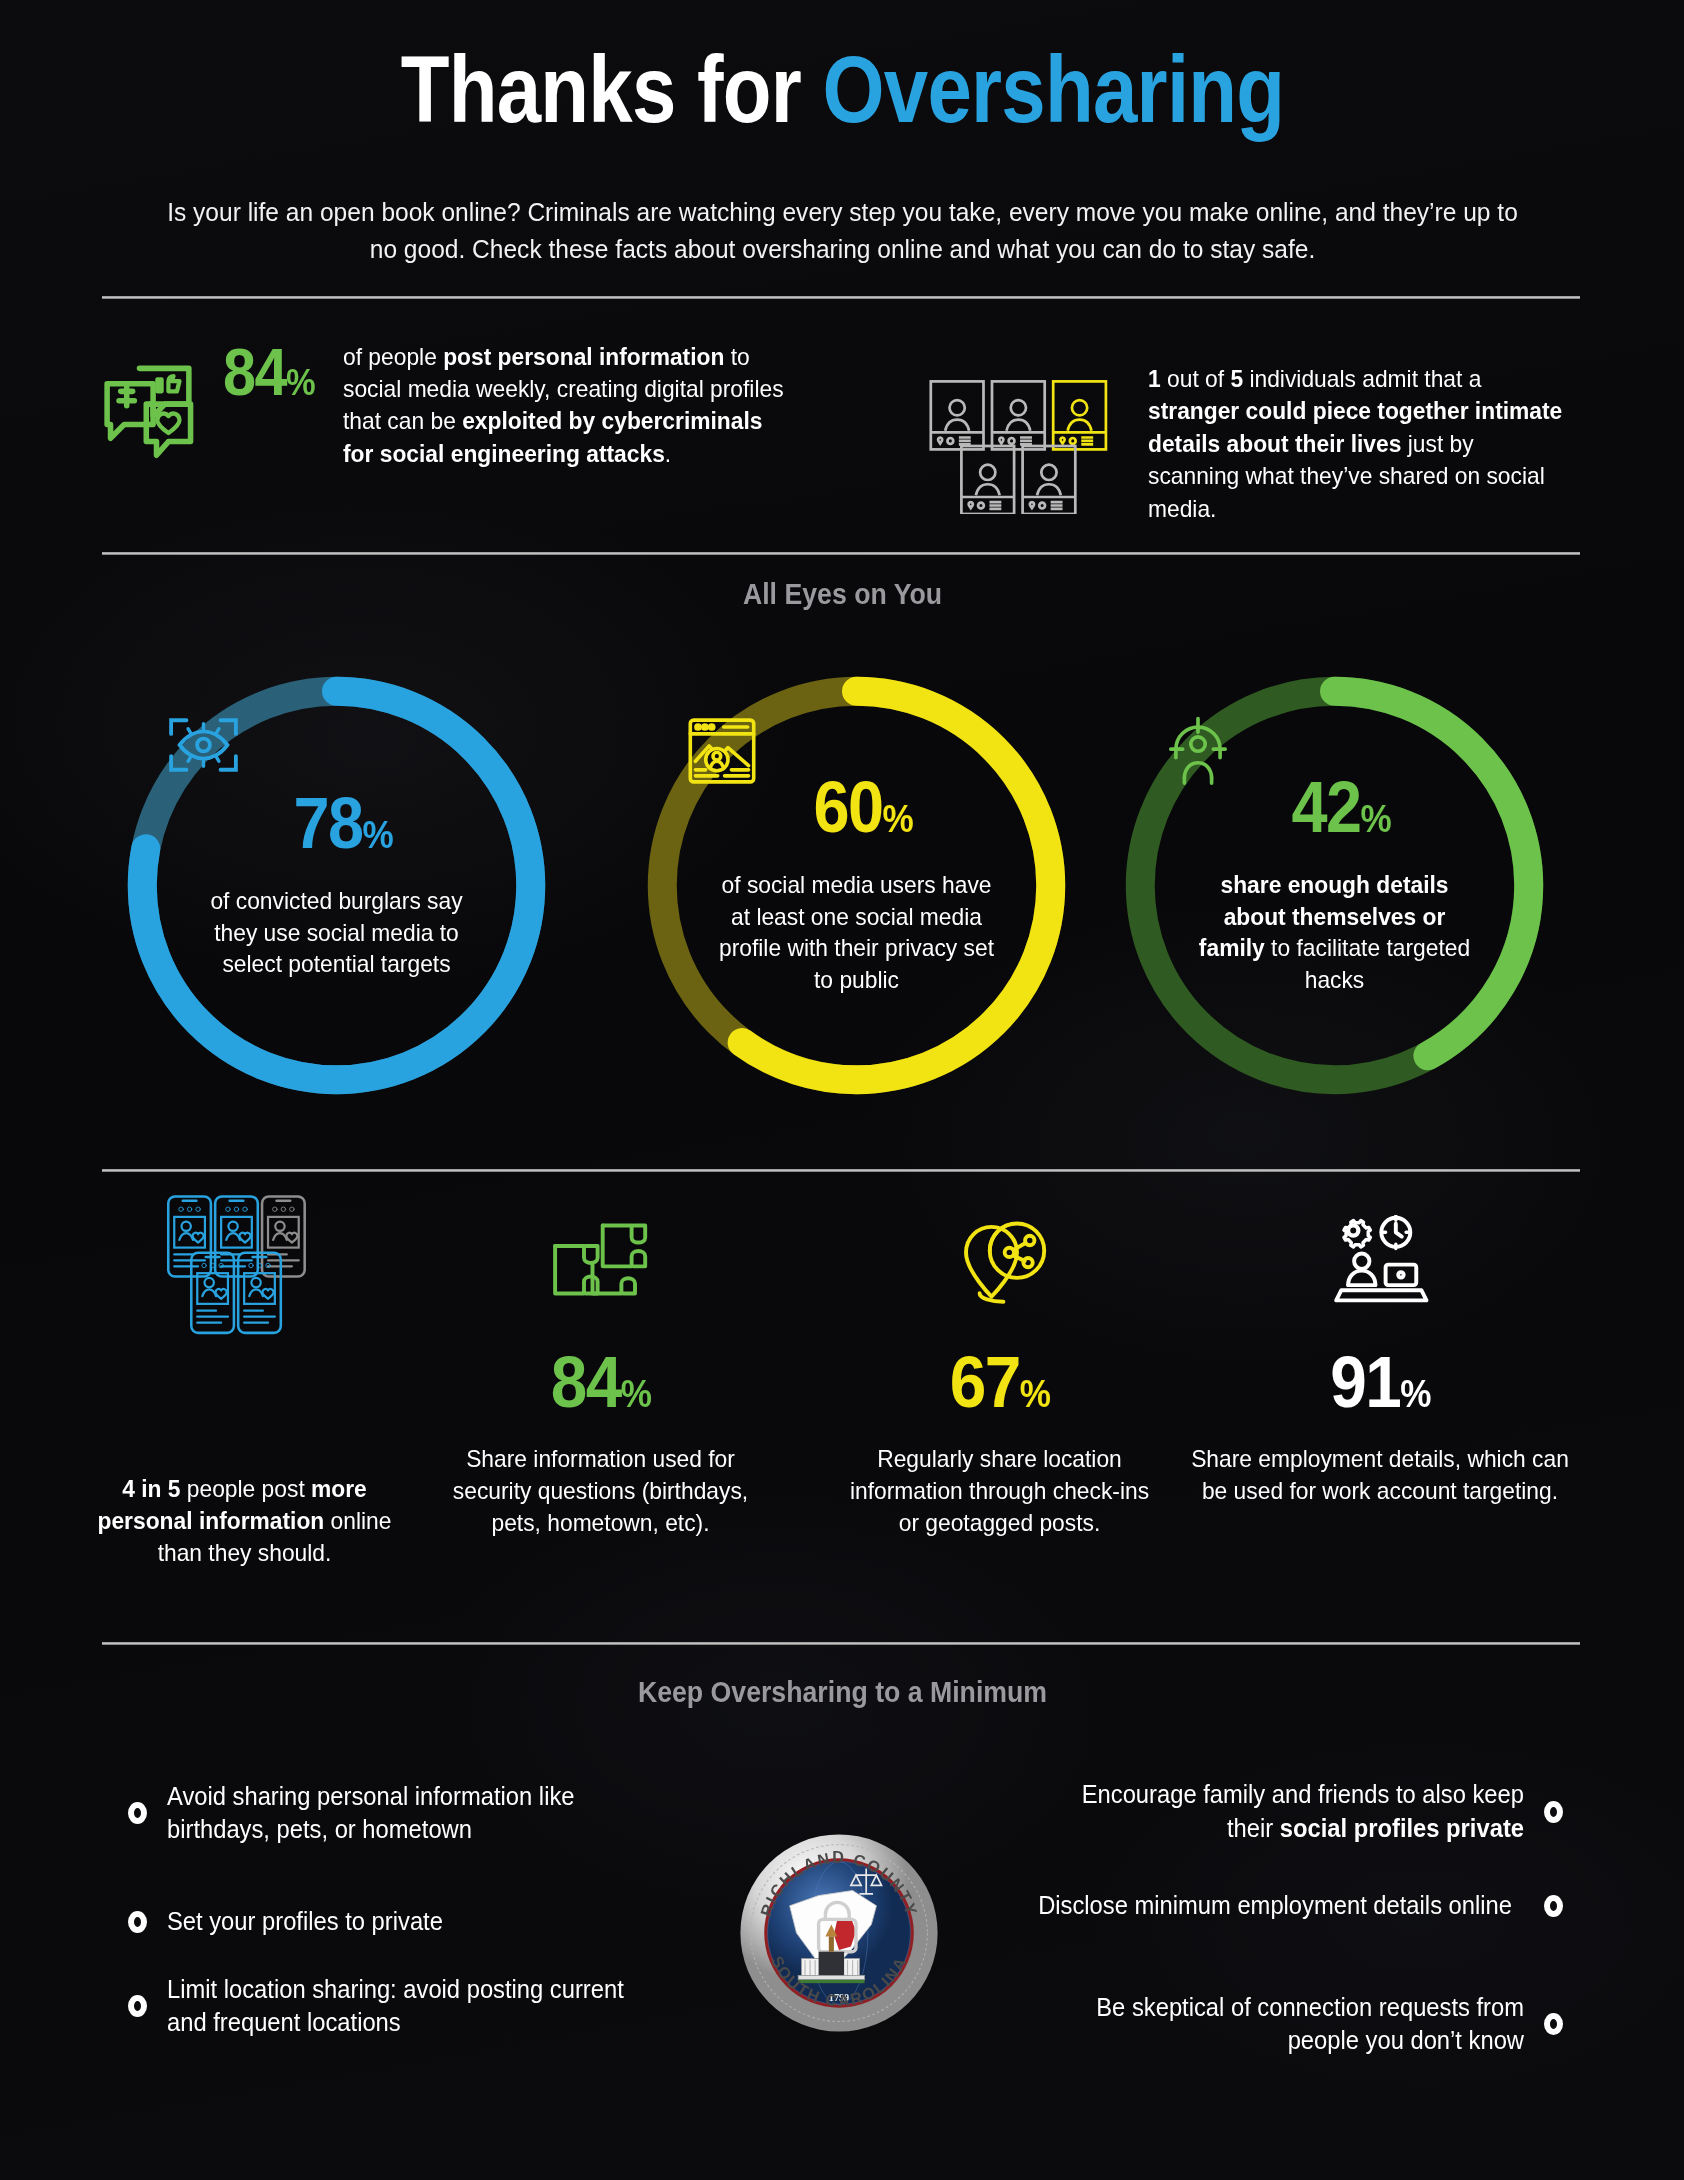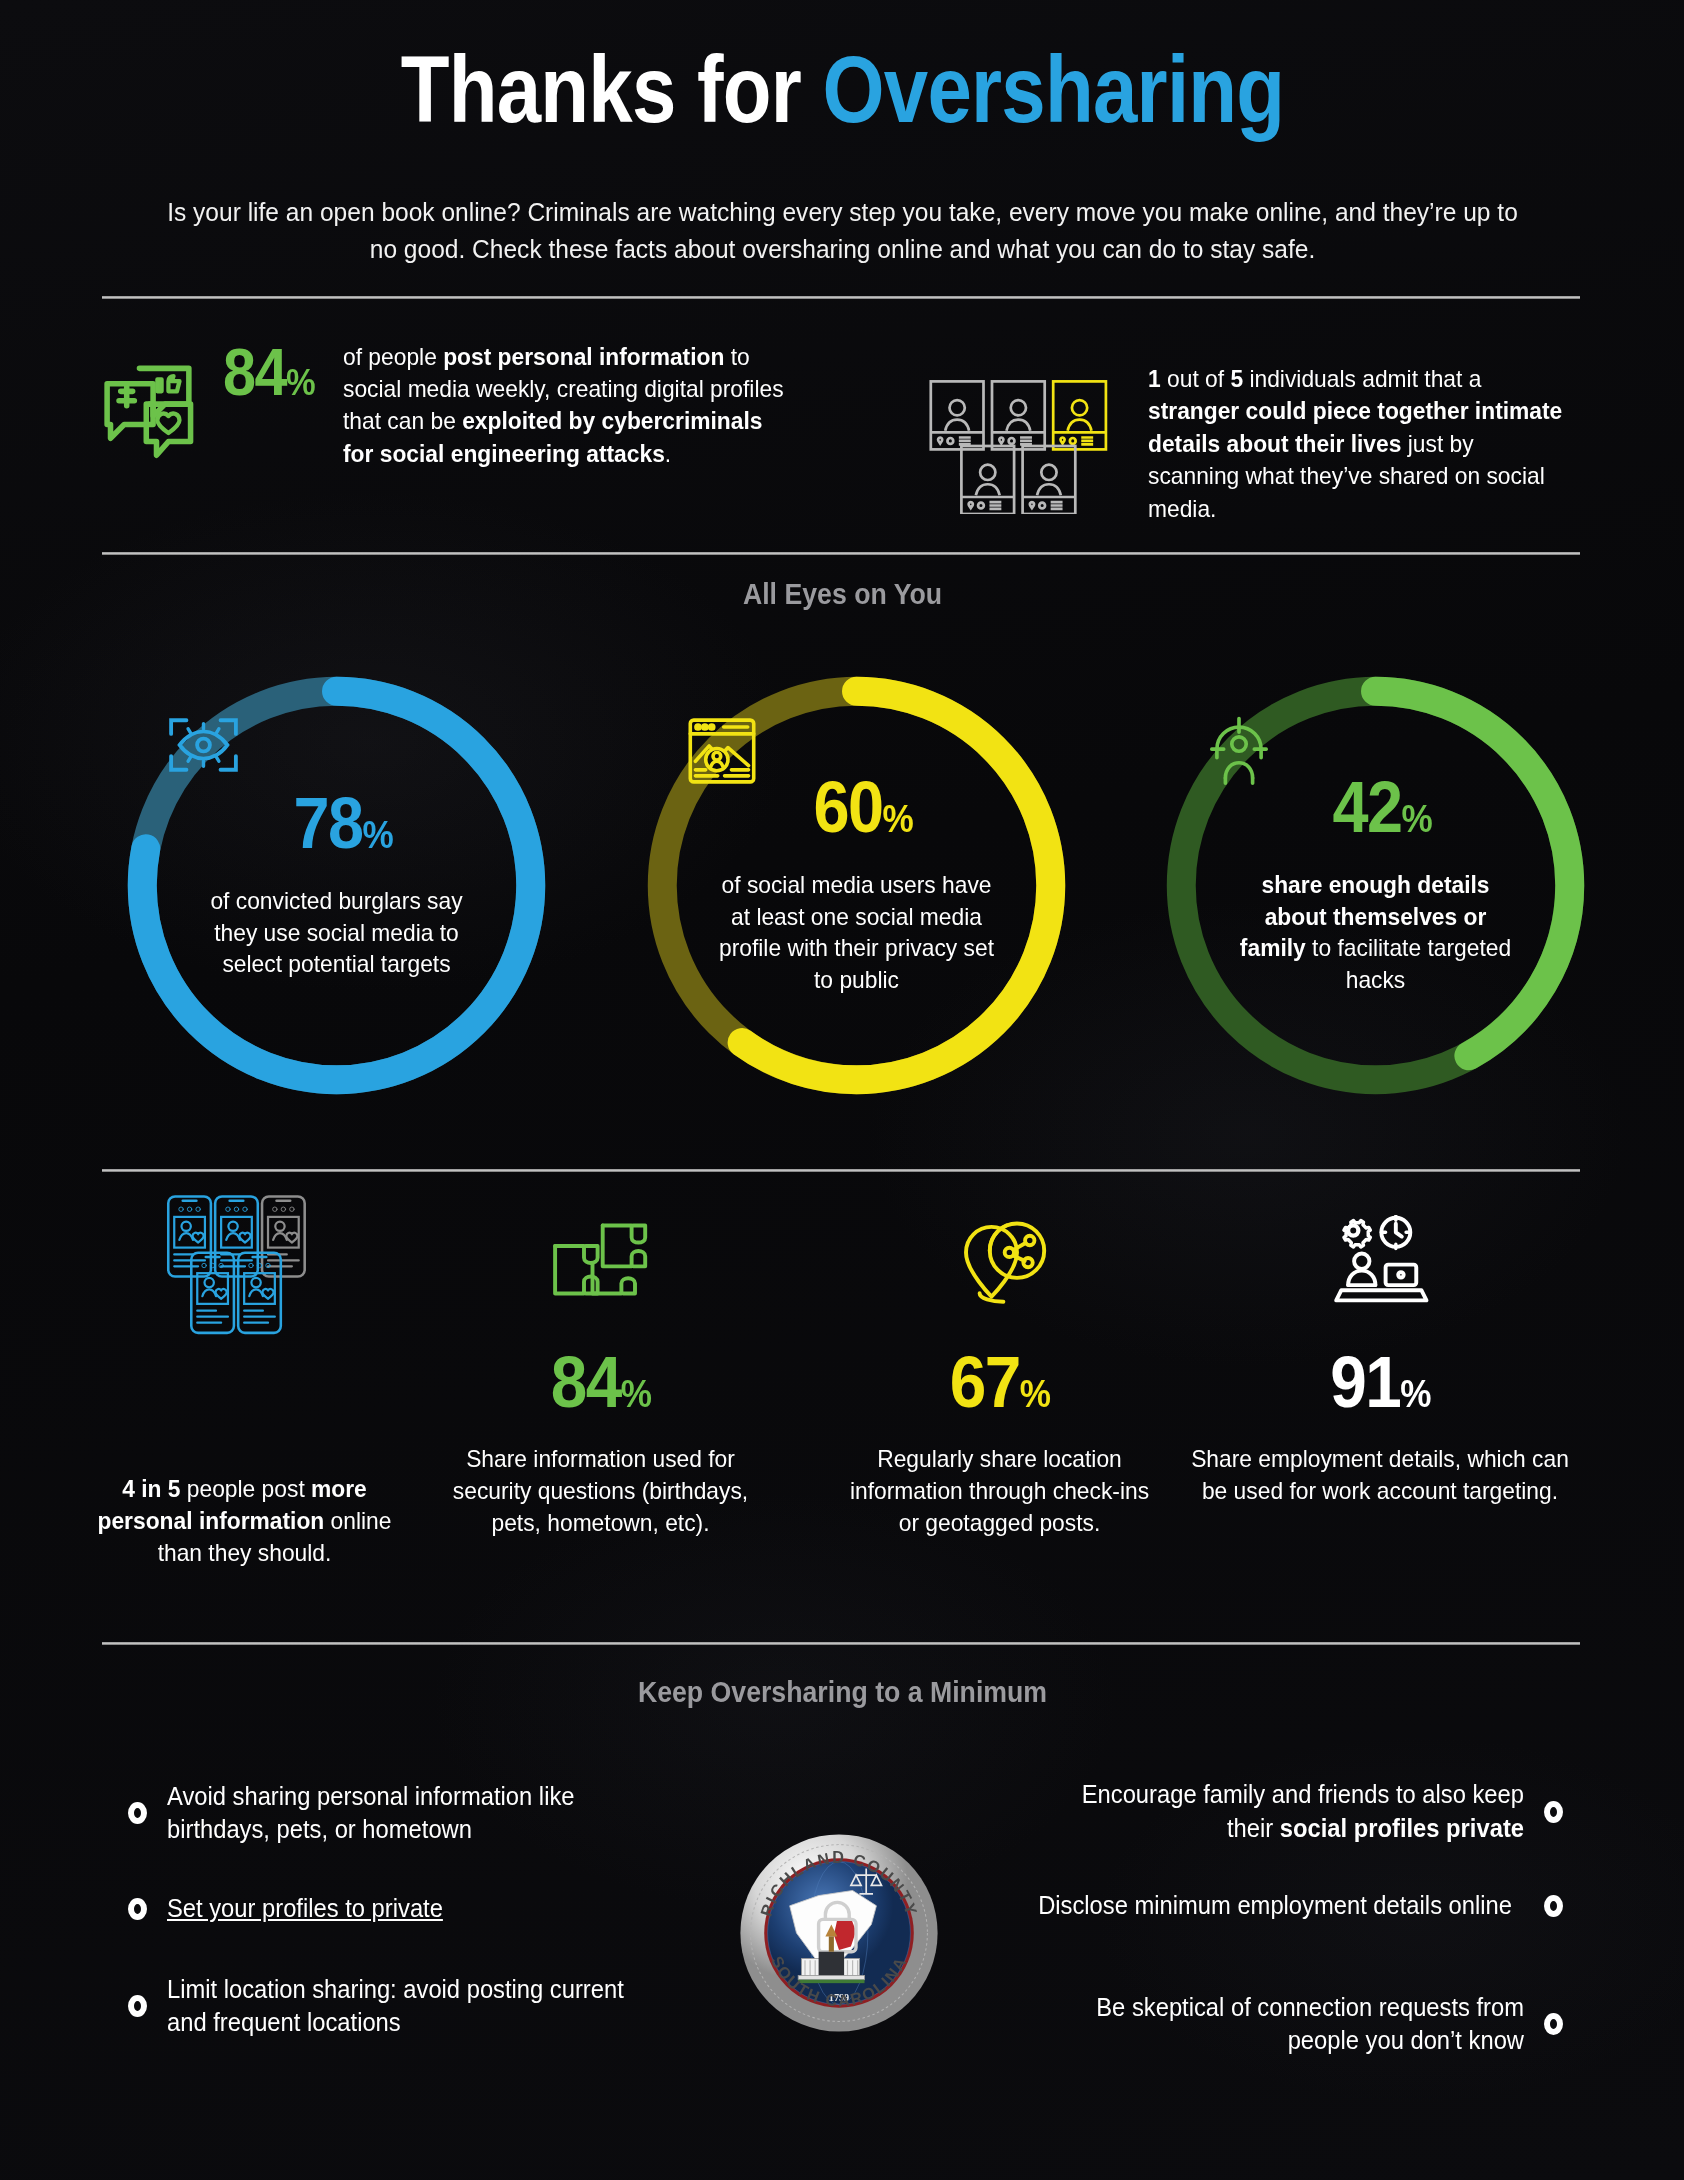--- a/index.html
+++ b/index.html
@@ -70,21 +70,21 @@
     position:absolute; left:0; width:1685px; text-align:center;
     font-size:29px; font-weight:bold; color:#9a9a9e;
     transform:scaleX(.92); transform-origin:50% 50%;
   }
 
   
   #donuts { position:absolute; top:664px; left:0; width:1353px; height:451px; }
   .donut { position:absolute; width:443px; height:443px; top:0; }
   #donut-0 { left:115px; }
   #donut-1 { left:635px; }
-  #donut-2 { left:1154px;text-decoration:underline; }
+  #donut-2 { left:1113px;text-decoration:underline; }
   .donut svg { position:absolute; inset:0; }
   .donut .inner {
     position:absolute; left:51px; top:51px; width:341px; height:341px;
     display:flex; flex-direction:column; align-items:center; justify-content:center;
     text-align:center;
   }
   .donut .pctrow { display:flex; align-items:center; gap:12px; margin-bottom:29px; }
   .donut .pct {
     font-size:72px; font-weight:bold; line-height:.9; letter-spacing:-1.7px;
     transform:scaleX(.9); transform-origin:50% 50%;
@@ -419,21 +419,21 @@
 
   <div class="sect-head" style="top:1676px;">Keep Oversharing to a Minimum</div>
 
   <div id="tips">
 
     <div class="tipcol" id="tips-left">
       <div class="tip" style="top:17px;">
         <span class="ring"></span>
         <span class="txt">Avoid sharing personal information like birthdays, pets, or hometown</span>
       </div>
-      <div class="tip" style="top:129px;text-decoration:underline;">
+      <div class="tip" style="top:142px;">
         <span class="ring"></span>
         <span class="txt">Set your profiles to private</span>
       </div>
       <div class="tip" style="top:210px;">
         <span class="ring"></span>
         <span class="txt">Limit location sharing: avoid posting current and frequent locations</span>
       </div>
     </div>
 
     <div class="tipcol" id="tips-right">

